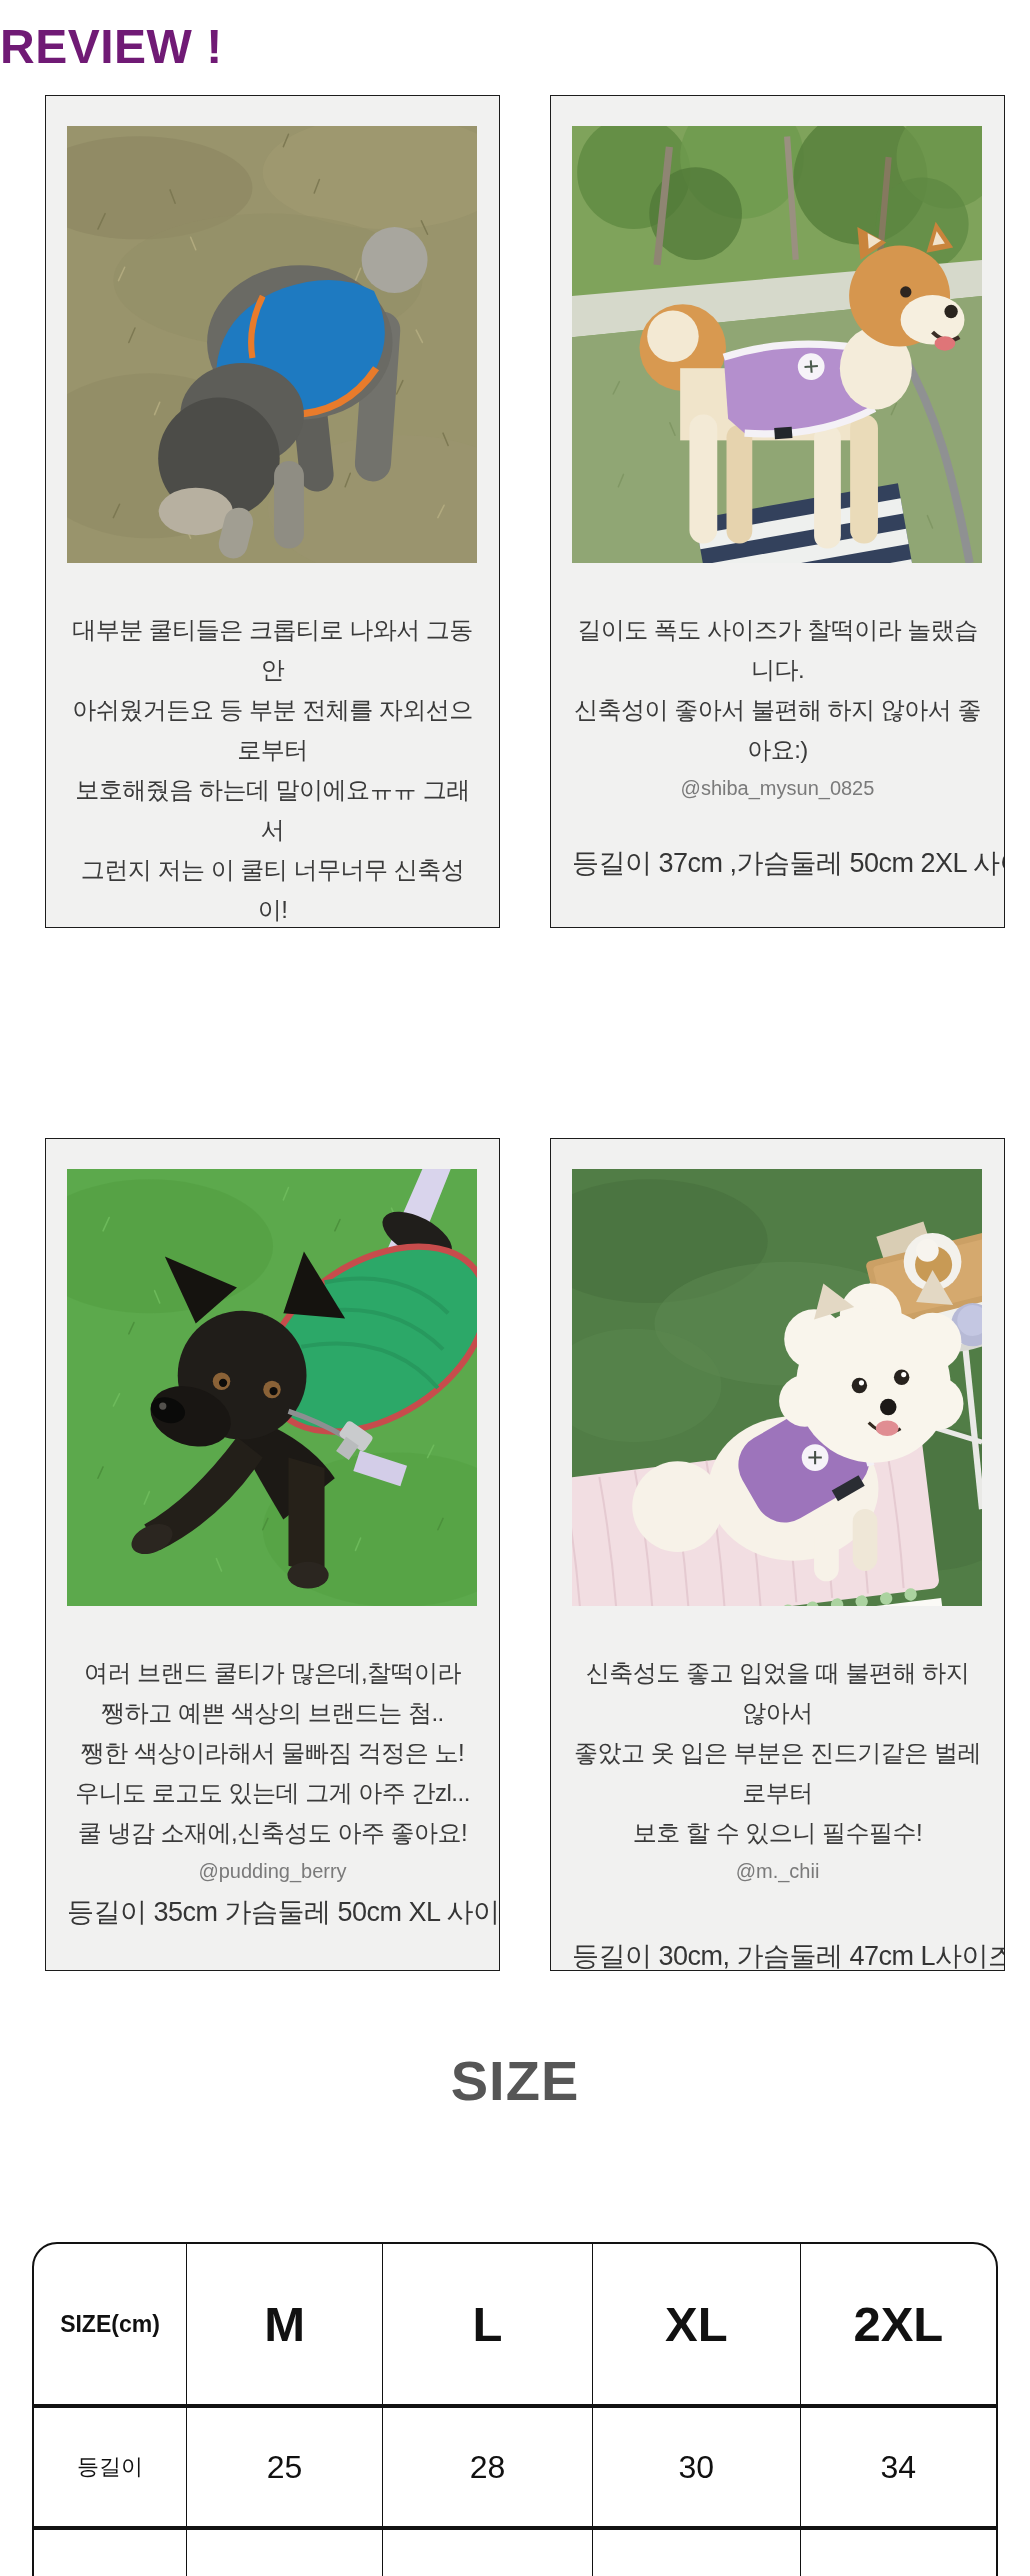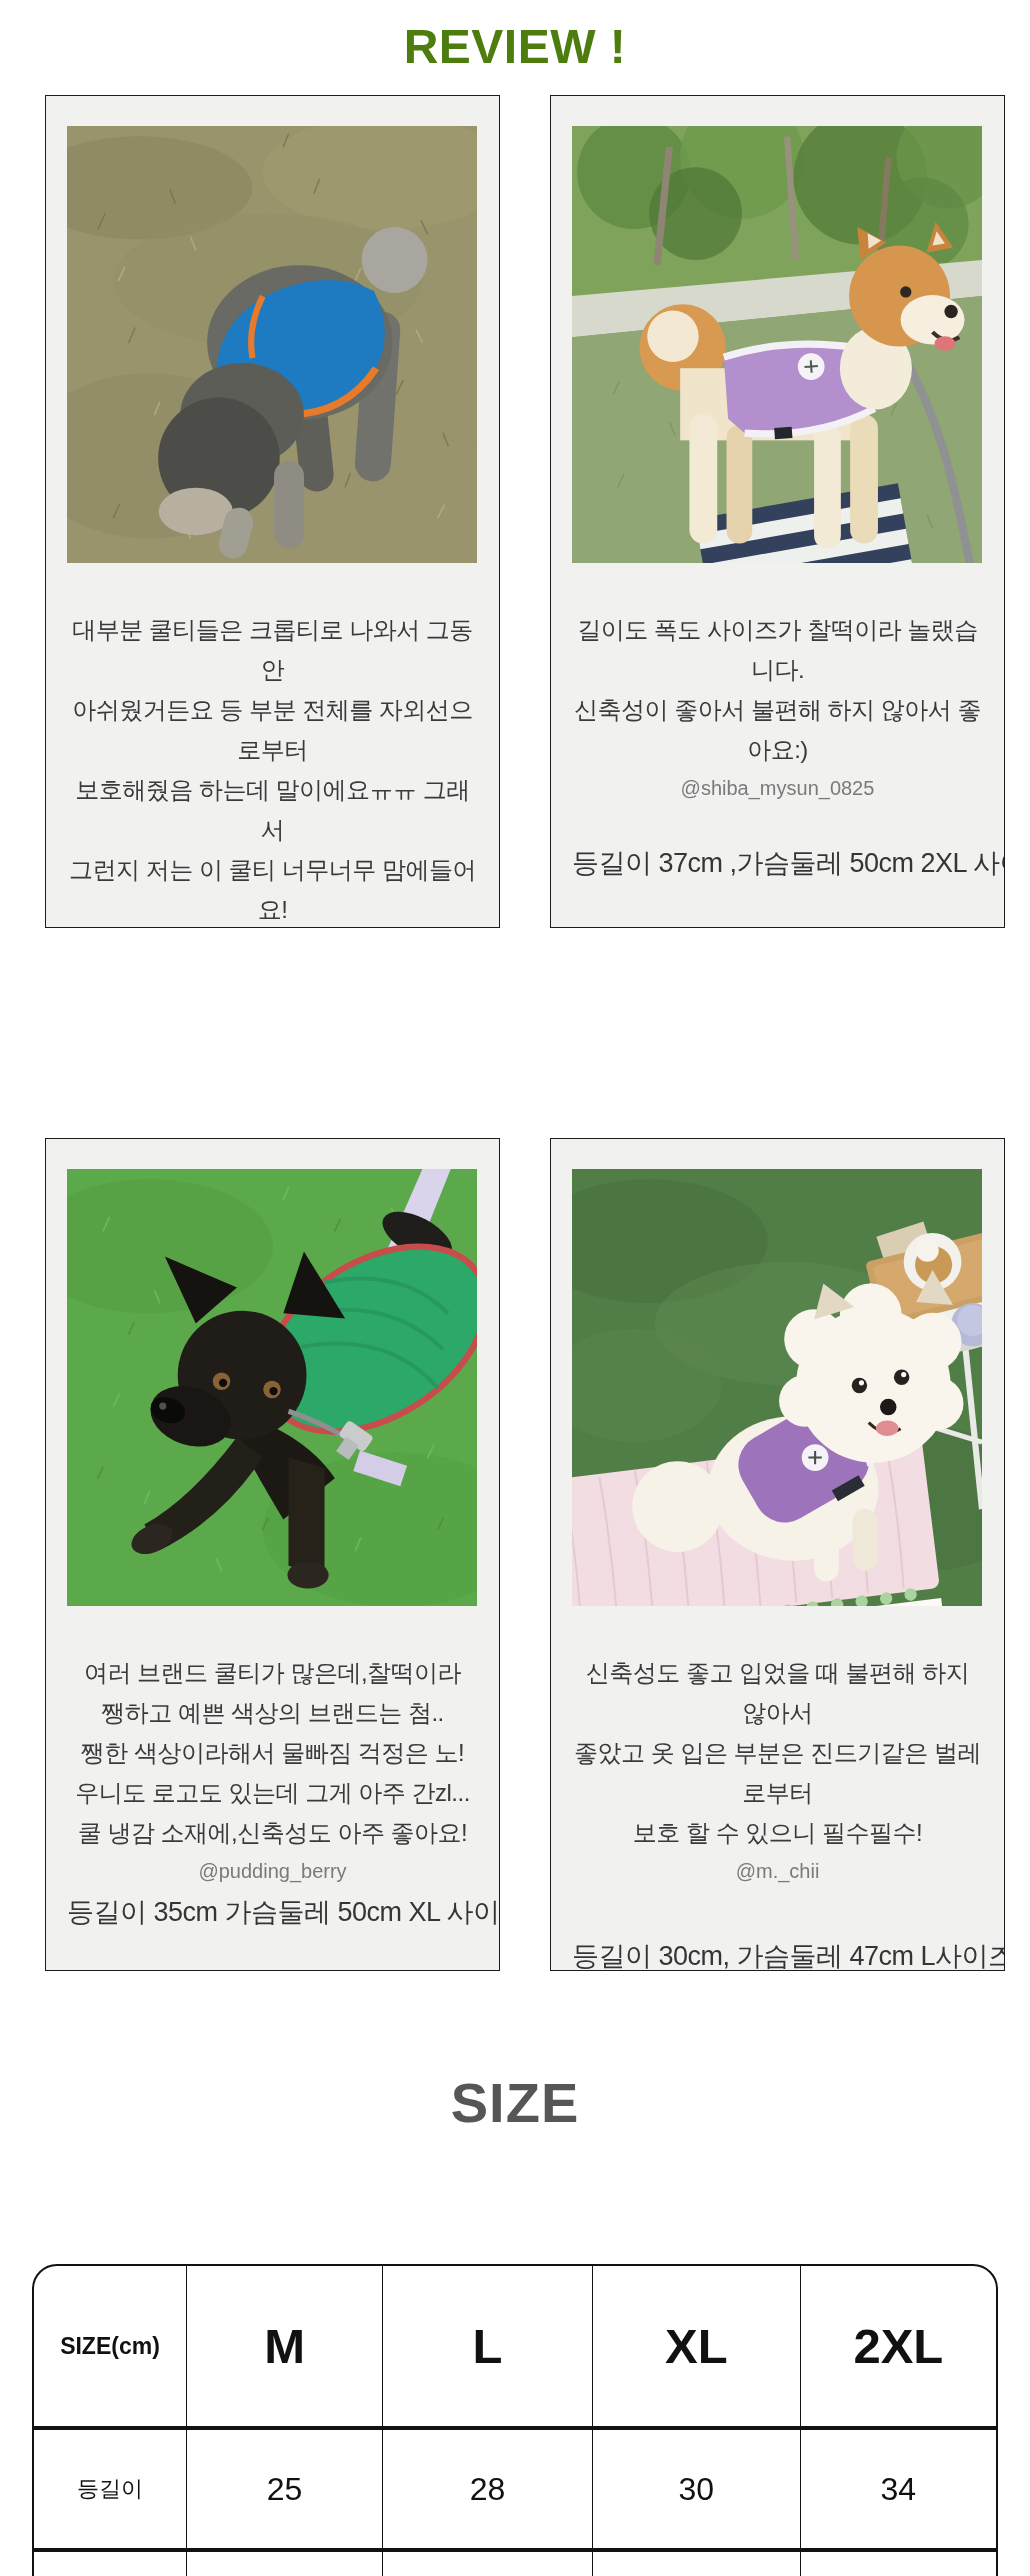--- a/index.html
+++ b/index.html
@@ -1,29 +1,29 @@
 <!DOCTYPE html>
 <html style="font-size:8.2px"><head>
 <meta charset="utf-8">
 <style>
   html,body{margin:0;padding:0;background:#ffffff;}
   body{width:1030px;height:3958px;overflow:hidden;font-family:"Liberation Sans","DejaVu Sans",sans-serif;}
-  .page-title{padding-top:18.5px;text-align:center;font-size:48px;font-weight:800;letter-spacing:0.5px;color:#4d7c0f;}
+  .page-title{padding-top:18.5px;text-align:left;font-size:48px;font-weight:800;letter-spacing:0.5px;color:#701a75;}
   .reviews{display:grid;grid-template-columns:455px 455px;column-gap:50px;row-gap:210px;justify-content:center;margin-top:21.6px;margin-left:20px;}
   .card{box-sizing:border-box;width:455px;height:833px;background:#f1f1f0;border:1.5px solid #1c1c1c;padding:30px 21px 10.3px;display:flex;flex-direction:column;overflow:hidden;}
   .photo{width:410px;height:437px;flex:none;}
   .photo svg{width:100%;height:100%;display:block;}
   .review-lines{margin-top:47px;text-align:center;font-size:24px;line-height:40px;color:#3a3a3a;letter-spacing:-0.5px;}
   .handle{margin-top:7.2px;text-align:center;font-size:20px;color:#7a7a7a;}
   .fit{text-align:center;font-size:27px;color:#353535;letter-spacing:-0.5px;white-space:nowrap;}
   .fit.g2{margin-top:45px}
   .fit.g3{margin-top:10.3px}
   .fit.g4{margin-top:55px}
   .section-title{text-align:center;font-size:56px;font-weight:800;color:#565656;letter-spacing:1px;}
-  .size-title{margin-top:99px;}
+  .size-title{margin-top:77px;}
   .size-table{width:962px;margin:129px auto 0;border:2.6px solid #121212;border-radius:25px;overflow:hidden;display:grid;grid-template-columns:15.8% 20.4% 21.8% 21.6% 20.4%;background:#ffffff;}
   .cell{display:flex;align-items:center;justify-content:center;box-sizing:border-box;color:#111;}
   .colb{border-left:1.5px solid #121212;}
   .sep{border-top:4.1px solid #121212;}
   .hcell{height:160px;}
   .vcell{height:122px;}
   .h-size{font-size:23px;font-weight:800;letter-spacing:0;}
   .h-col{font-size:49px;font-weight:800;}
   .rlabel{font-size:22px;}
   .rval{font-size:32px;}
@@ -81,21 +81,21 @@
         <circle cx="295" cy="645" r="118" fill="#4c4c48"></circle>
         <ellipse cx="250" cy="748" rx="72" ry="46" fill="#b7b0a0"></ellipse>
         <rect x="402" y="650" width="58" height="170" rx="29" fill="#8f8d83"></rect>
         <rect x="300" y="740" width="56" height="100" rx="28" fill="#a19e92" transform="rotate(14 328 790)"></rect>
       </svg>
     </div>
     <div class="review-lines">
       <div>대부분 쿨티들은 크롭티로 나와서 그동안</div>
       <div>아쉬웠거든요 등 부분 전체를 자외선으로부터</div>
       <div>보호해줬음 하는데 말이에요ㅠㅠ 그래서</div>
-      <div>그런지 저는 이 쿨티 너무너무 맘에들어요!</div>
+      <div>그런지 저는 이 쿨티 너무너무 신축성이!</div>
 
     </div>
 
   </div>
 
   <div class="card">
     <div class="photo">
       <svg viewBox="0 0 796 848" preserveAspectRatio="none">
         <rect width="796" height="848" fill="#7fa35b"></rect>
         <circle cx="120" cy="90" r="110" fill="#5f8a41" opacity="0.8"></circle>

